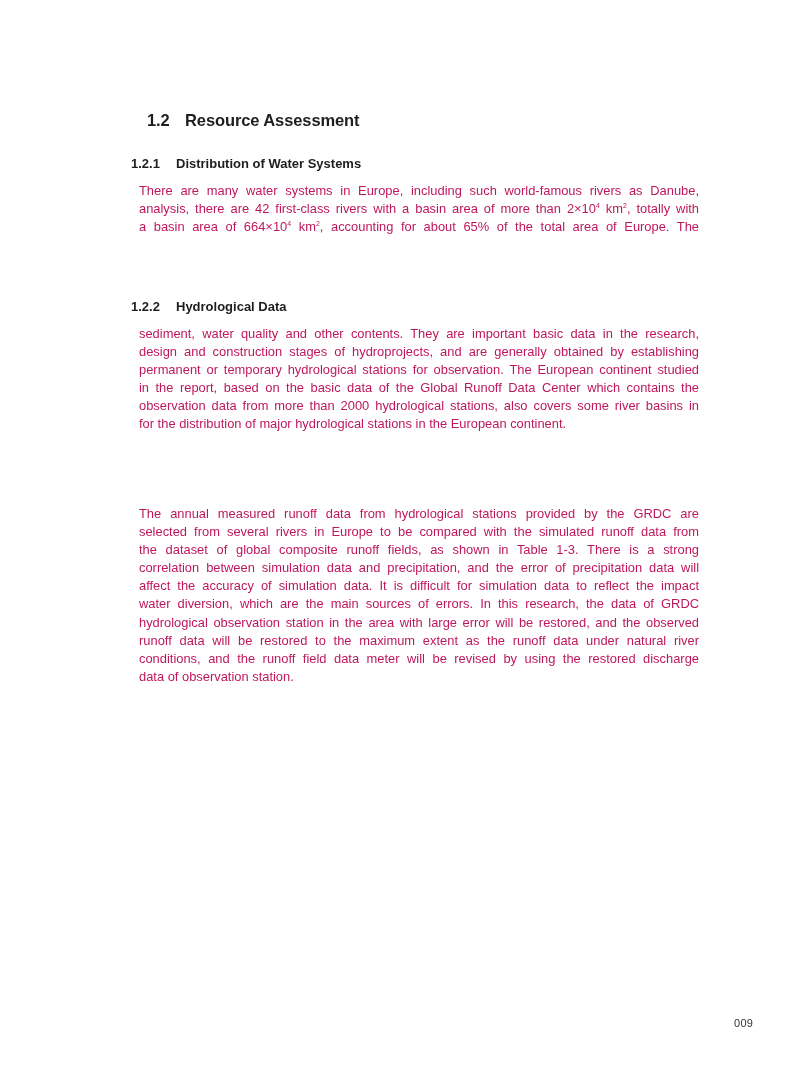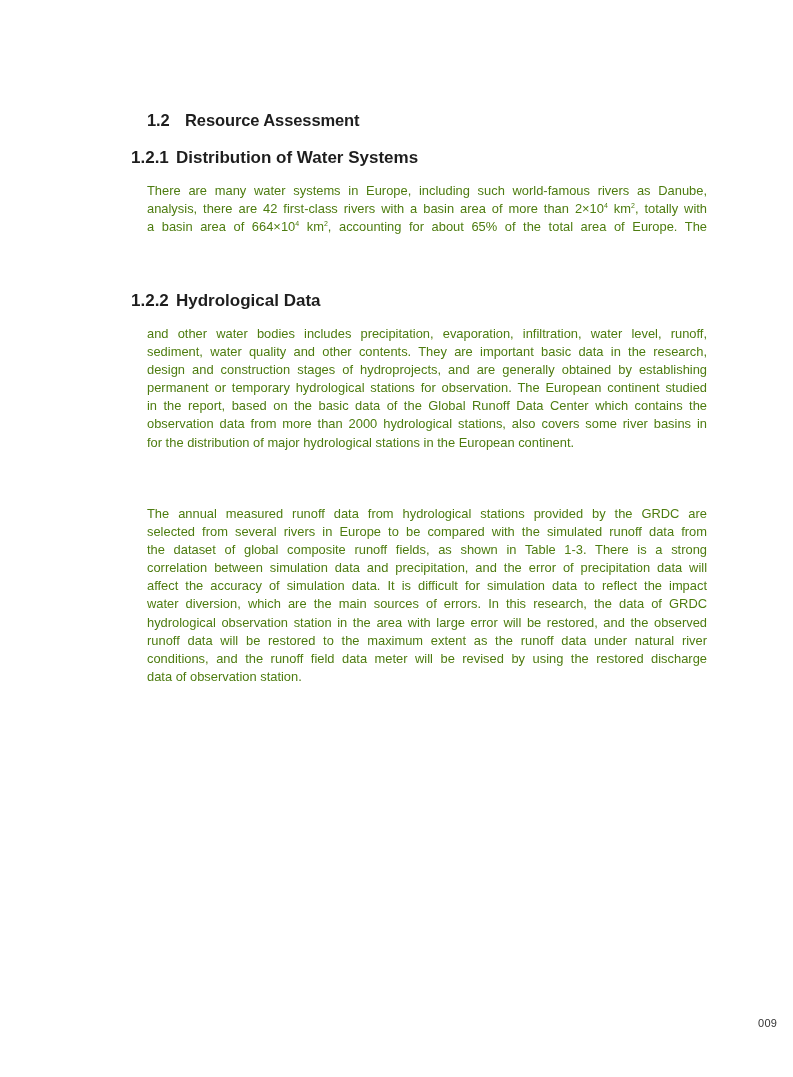--- a/index.html
+++ b/index.html
@@ -27,36 +27,37 @@
       top: 111px;
       font-size: 16.5px;
       font-weight: bold;
       color: #1e1e1e;
       white-space: nowrap;
       letter-spacing: -0.1px;
     }
     .h3 {
       position: absolute;
       left: 0;
-      font-size: 17px;
+      font-size: 13px;
       font-weight: bold;
       color: #1e1e1e;
       white-space: nowrap;
+      margin-top: 8px;
     }
     .num { display: inline-block; }
     .h2 .num { width: 38px; margin-left: 16px; }
     .h3 .num { width: 45px; }
     .para {
       position: absolute;
-      left: 16px;
+      left: 8px;
       width: 560px;
       font-size: 12.9px;
       line-height: 18.1px;
       text-align: justify;
-      color: #4d7c0f;
+      color: #be185d;
     }
     .para .line {
       display: block;
       text-align: justify;
       text-align-last: justify;
       white-space: nowrap;
       height: 18.1px;
     }
     .para .line.last {
       text-align-last: left;
@@ -76,21 +77,20 @@
       line-height: 0;
       vertical-align: 5px;
     }
     .page-number {
       position: absolute;
       left: 734px;
       top: 1017px;
       font-size: 11px;
       color: #333;
       letter-spacing: 0.3px;
-      margin-left: 24px;
     }
   </style>
 </head>
 <body>
 
 <div class="page">
 
   <div class="h2">
     <span class="num">1.2</span><span>Resource Assessment</span>
   </div>
@@ -103,21 +103,20 @@
     <span class="line"><span class="inner">There are many water systems in Europe, including such world-famous rivers as Danube,</span></span>
     <span class="line"><span class="inner"><span>analysis, there are 42 first-class rivers with a basin area of more than 2×10</span><sup>4</sup><span> km</span><sup>2</sup><span>, totally with</span></span></span>
     <span class="line"><span class="inner"><span>a basin area of 664×10</span><sup>4</sup><span> km</span><sup>2</sup><span>, accounting for about 65% of the total area of Europe. The</span></span></span>
   </div>
 
   <div class="h3" style="top:291px;">
     <span class="num">1.2.2</span><span>Hydrological Data</span>
   </div>
 
   <div class="para" style="top:325px;">
-    <span class="line"><span class="inner">and other water bodies includes precipitation, evaporation, infiltration, water level, runoff,</span></span>
     <span class="line"><span class="inner">sediment, water quality and other contents. They are important basic data in the research,</span></span>
     <span class="line"><span class="inner">design and construction stages of hydroprojects, and are generally obtained by establishing</span></span>
     <span class="line"><span class="inner">permanent or temporary hydrological stations for observation. The European continent studied</span></span>
     <span class="line"><span class="inner">in the report, based on the basic data of the Global Runoff Data Center which contains the</span></span>
     <span class="line"><span class="inner">observation data from more than 2000 hydrological stations, also covers some river basins in</span></span>
     <span class="line last"><span class="inner">for the distribution of major hydrological stations in the European continent.</span></span>
   </div>
 
   <div class="para" style="top:505px;">
     <span class="line"><span class="inner">The annual measured runoff data from hydrological stations provided by the GRDC are</span></span>

